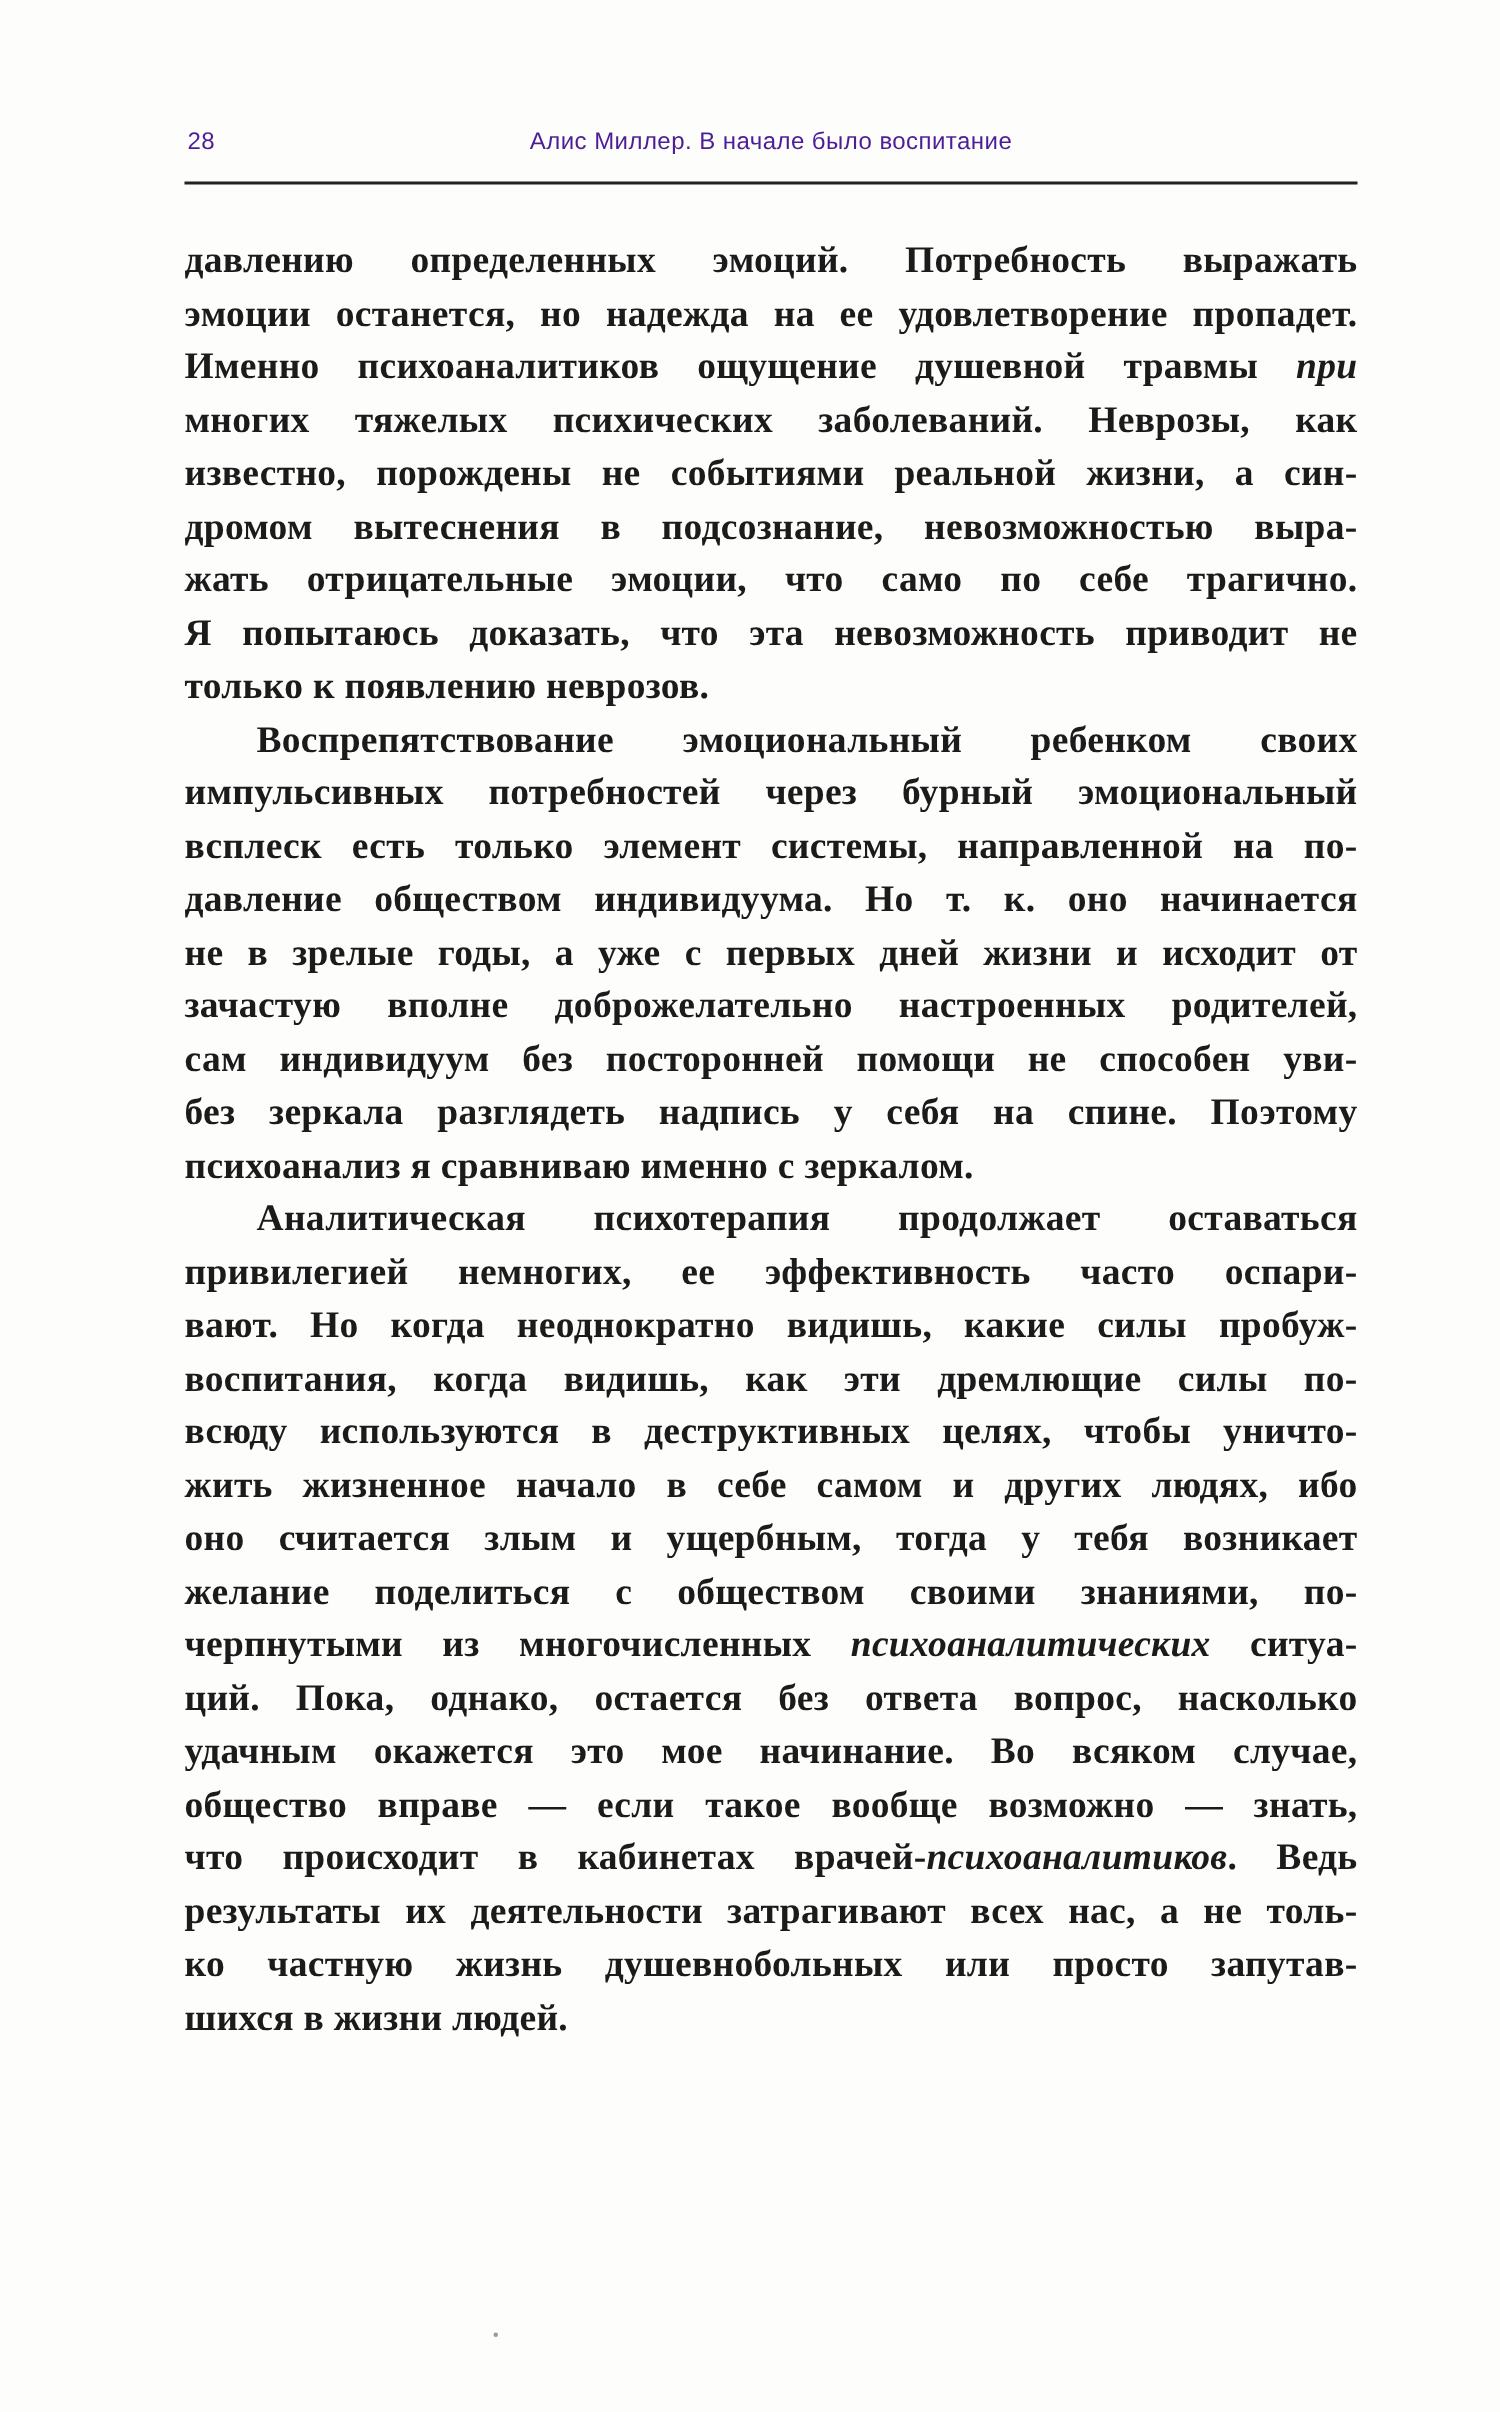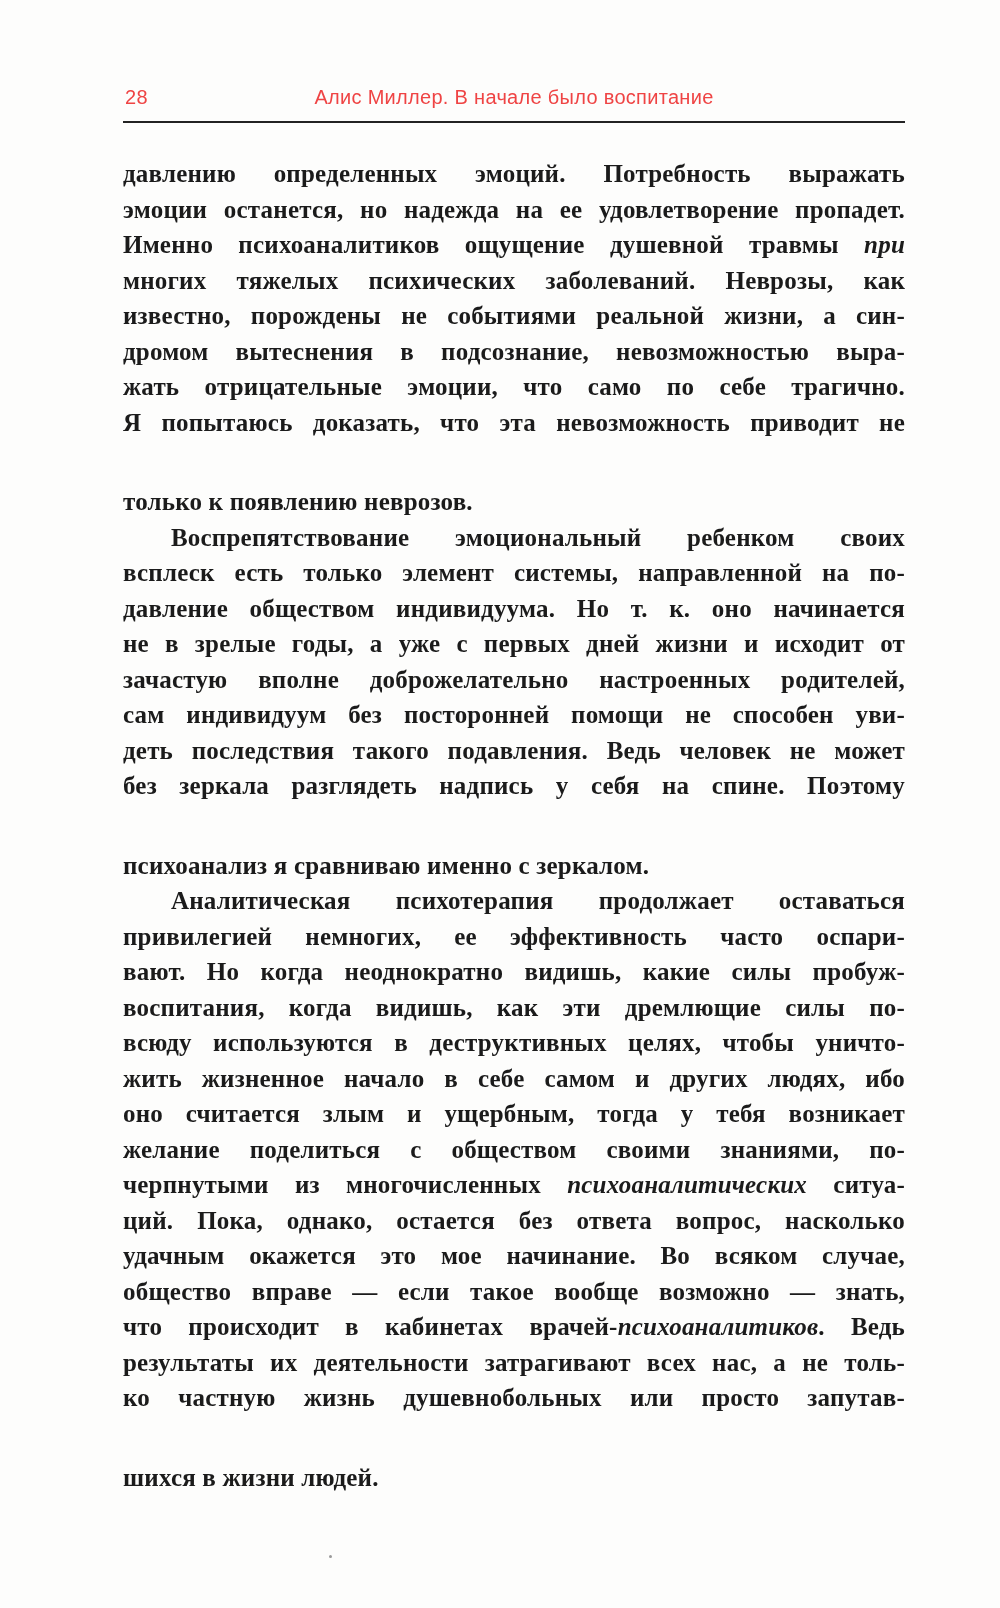--- a/index.html
+++ b/index.html
@@ -16,23 +16,23 @@
     font-family: "Liberation Serif", serif;
     overflow: hidden;
   }
   .running-head {
     position: absolute;
     top: 86px;
     left: 123px;
     width: 782px;
     text-align: center;
     font-family: "Liberation Sans", sans-serif;
-    font-size: 20px;
+    font-size: 16px;
     letter-spacing: 0.3px;
-    color: #ef4444;
+    color: #4c1d95;
   }
   .page-num {
     position: absolute;
     left: 2px;
     top: 0;
   }
   .head-rule {
     position: absolute;
     top: 121px;
     left: 123px;
@@ -49,21 +49,20 @@
     letter-spacing: 0.2px;
   }
   .line {
     text-align: justify;
     text-align-last: justify;
     font-weight: bold;
   }
   .line.no-justify {
     text-align: center;
     text-align-last: left;
-    margin-top: 44px;
   }
   .line.indent {
     text-indent: 48px;
   }
   .italic {
     font-style: italic;
   }
   .speck {
     position: absolute;
     left: 329px;
@@ -87,26 +86,26 @@
       <div class="line"><span>давлению определенных эмоций. Потребность выражать</span></div>
       <div class="line"><span>эмоции останется, но надежда на ее удовлетворение пропадет.</span></div>
       <div class="line"><span>Именно психоаналитиков ощущение душевной травмы </span><span class="italic">при</span></div>
       <div class="line"><span>многих тяжелых психических заболеваний. Неврозы, как</span></div>
       <div class="line"><span>известно, порождены не событиями реальной жизни, а син-</span></div>
       <div class="line"><span>дромом вытеснения в подсознание, невозможностью выра-</span></div>
       <div class="line"><span>жать отрицательные эмоции, что само по себе трагично.</span></div>
       <div class="line"><span>Я попытаюсь доказать, что эта невозможность приводит не</span></div>
       <div class="line no-justify"><span>только к появлению неврозов.</span></div>
       <div class="line indent"><span>Воспрепятствование эмоциональный ребенком своих</span></div>
+      <div class="line"><span>импульсивных потребностей через бурный эмоциональный</span></div>
       <div class="line"><span>всплеск есть только элемент системы, направленной на по-</span></div>
       <div class="line"><span>давление обществом индивидуума. Но т. к. оно начинается</span></div>
       <div class="line"><span>не в зрелые годы, а уже с первых дней жизни и исходит от</span></div>
       <div class="line"><span>зачастую вполне доброжелательно настроенных родителей,</span></div>
       <div class="line"><span>сам индивидуум без посторонней помощи не способен уви-</span></div>
-      <div class="line"><span>деть последствия такого подавления. Ведь человек не может</span></div>
       <div class="line"><span>без зеркала разглядеть надпись у себя на спине. Поэтому</span></div>
       <div class="line no-justify"><span>психоанализ я сравниваю именно с зеркалом.</span></div>
       <div class="line indent"><span>Аналитическая психотерапия продолжает оставаться</span></div>
       <div class="line"><span>привилегией немногих, ее эффективность часто оспари-</span></div>
       <div class="line"><span>вают. Но когда неоднократно видишь, какие силы пробуж-</span></div>
       <div class="line"><span>воспитания, когда видишь, как эти дремлющие силы по-</span></div>
       <div class="line"><span>всюду используются в деструктивных целях, чтобы уничто-</span></div>
       <div class="line"><span>жить жизненное начало в себе самом и других людях, ибо</span></div>
       <div class="line"><span>оно считается злым и ущербным, тогда у тебя возникает</span></div>
       <div class="line"><span>желание поделиться с обществом своими знаниями, по-</span></div>

